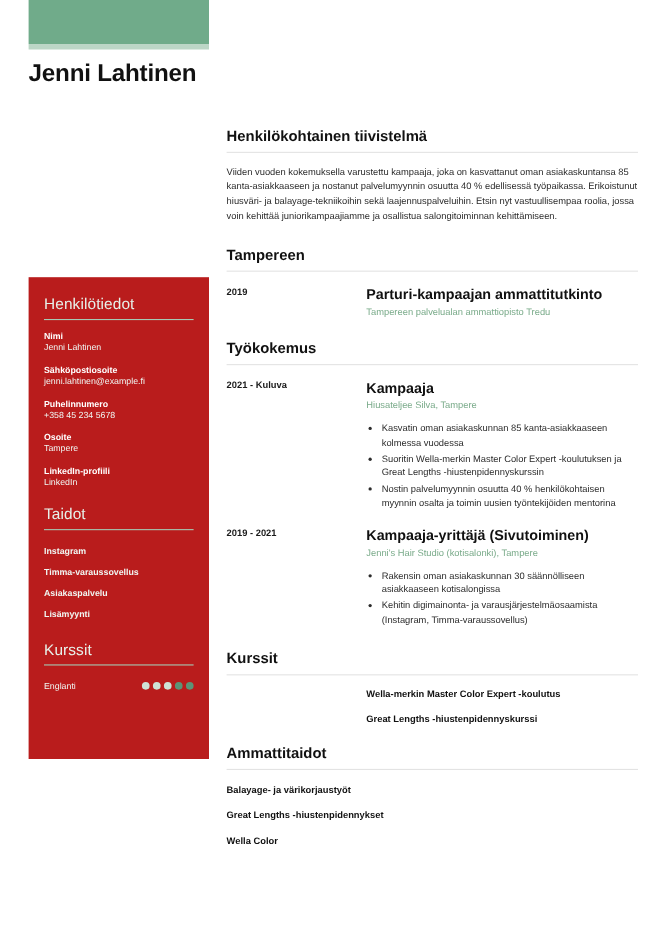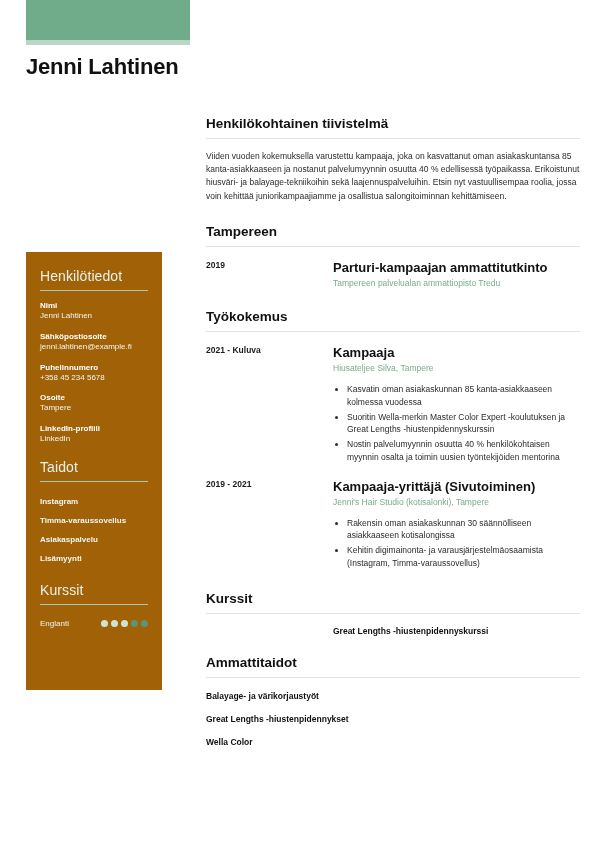--- a/index.html
+++ b/index.html
@@ -42,23 +42,23 @@
     letter-spacing: -0.2px;
     color: #111111;
     white-space: nowrap;
   }
 
   
   .sidebar {
     position: absolute;
     left: 26px;
     top: 252px;
-    width: 136px;
+    width: 164px;
     height: 438px;
-    background: #a16207;
+    background: #b91c1c;
     box-sizing: border-box;
     padding: 16px 14px 0 14px;
   }
   .side-heading {
     font-size: 14px;
     font-weight: normal;
     color: #e7f1ea;
     margin: 0 0 6px 0;
     letter-spacing: 0.1px;
   }
@@ -316,20 +316,24 @@
   </section>
 
   <div class="gap-md"></div>
 
   <section class="section">
     <h2 class="sec-title">Kurssit</h2>
     <div class="sec-rule"></div>
 
     <div class="course-row">
       <div class="course-spacer"></div>
+      <div class="course-text">Wella-merkin Master Color Expert -koulutus</div>
+    </div>
+    <div class="course-row">
+      <div class="course-spacer"></div>
       <div class="course-text">Great Lengths -hiustenpidennyskurssi</div>
     </div>
   </section>
 
   <div class="gap-md"></div>
 
   <section class="section">
     <h2 class="sec-title">Ammattitaidot</h2>
     <div class="sec-rule"></div>
 

